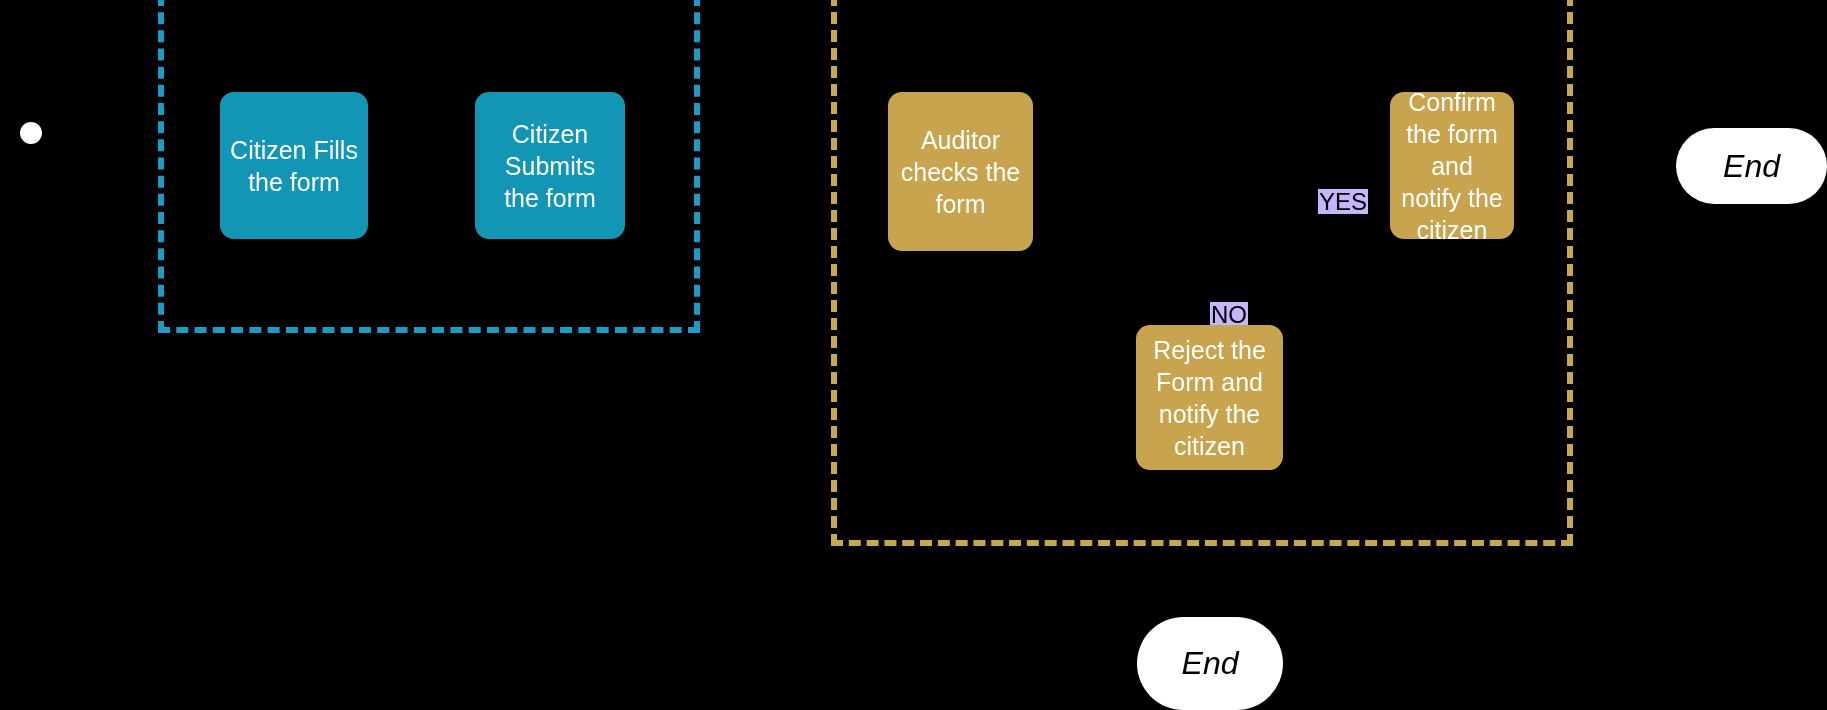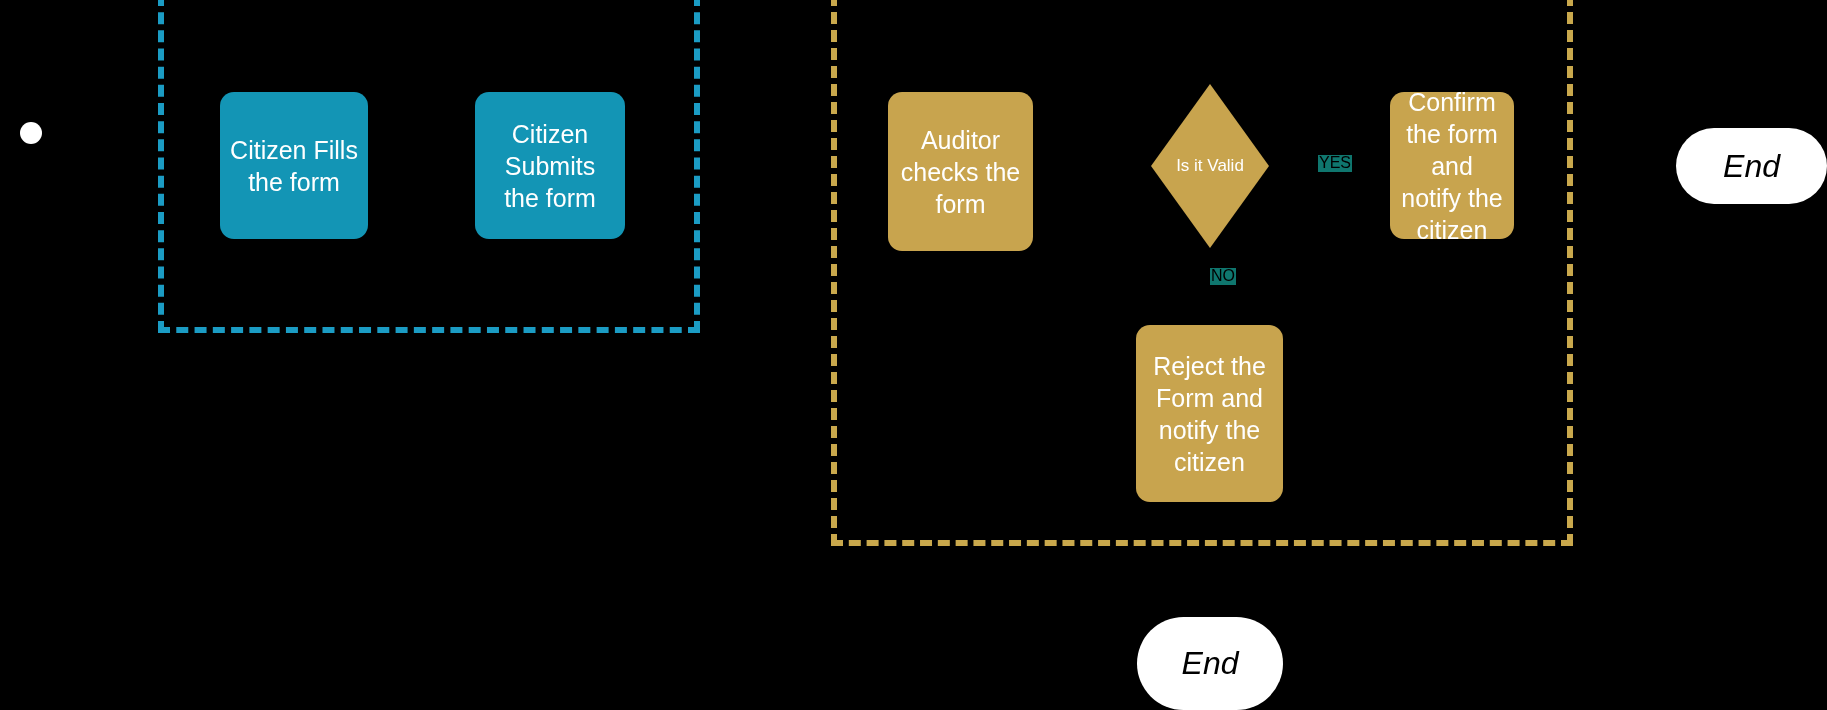--- a/index.html
+++ b/index.html
@@ -63,21 +63,21 @@
     padding: 6px 10px;
     white-space: pre-line;
   }
   .process.blue  { background: #1395B5; }
   .process.gold  { background: #C8A44E; }
 
   #node-citizen-fills   { left: 220px;  top: 92px;  width: 148px; height: 147px; }
   #node-citizen-submits { left: 475px;  top: 92px;  width: 150px; height: 147px; }
   #node-auditor-checks  { left: 888px;  top: 92px;  width: 145px; height: 159px; }
   #node-confirm-form    { left: 1390px; top: 92px;  width: 124px; height: 147px; }
-  #node-reject-form     { left: 1136px; top: 325px; width: 147px; height: 177px; }
+  #node-reject-form     { left: 1136px; top: 325px; width: 147px; height: 145px; }
 
   
   .decision {
     position: absolute;
     left: 1151px;
     top: 84px;
     width: 118px;
     height: 164px;
   }
   .decision .shape {
@@ -93,26 +93,27 @@
     align-items: center;
     justify-content: center;
     color: #ffffff;
     font-size: 17px;
     text-align: center;
   }
 
   
   .edge-label {
     position: absolute;
-    background: #0f766e;
+    background: #c4b5fd;
     color: #000000;
-    font-size: 16px;
+    font-size: 24px;
     line-height: 1.05;
     padding: 0 1px;
     letter-spacing: 0px;
+    margin-top: 34px;
   }
   #label-yes { left: 1318px; top: 155px; }
   #label-no  { left: 1210px; top: 268px; }
 
   
   .end-node {
     position: absolute;
     background: #ffffff;
     color: #000000;
     display: flex;
@@ -134,24 +135,20 @@
   <div class="group auditor-group"></div>
 
   <div class="start-node"></div>
 
   <div class="process blue" id="node-citizen-fills">Citizen Fills the form</div>
 
   <div class="process blue" id="node-citizen-submits">Citizen Submits the form</div>
 
   <div class="process gold" id="node-auditor-checks">Auditor checks the form</div>
 
-  <div class="decision">
-    <div class="shape"></div>
-    <div class="label">Is it Valid</div>
-  </div>
 
   <div class="edge-label" id="label-yes">YES</div>
 
   <div class="edge-label" id="label-no">NO</div>
 
   <div class="process gold" id="node-confirm-form">Confirm the form and notify the citizen</div>
 
   <div class="process gold" id="node-reject-form">Reject the Form and notify the citizen</div>
 
   <div class="end-node" id="node-end-right">End</div>

